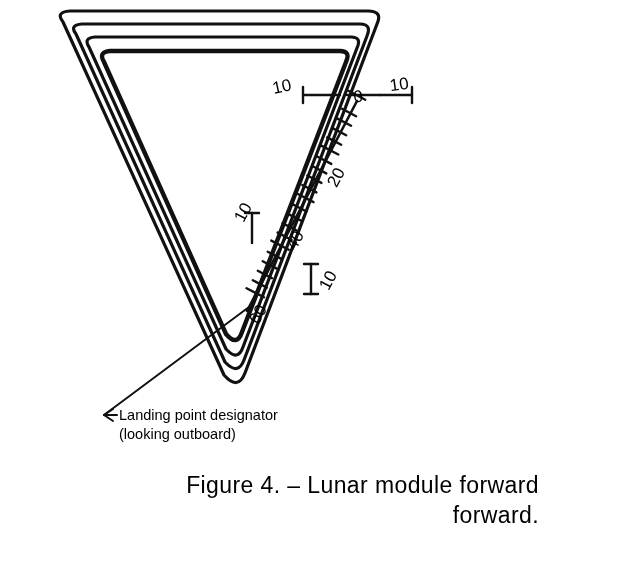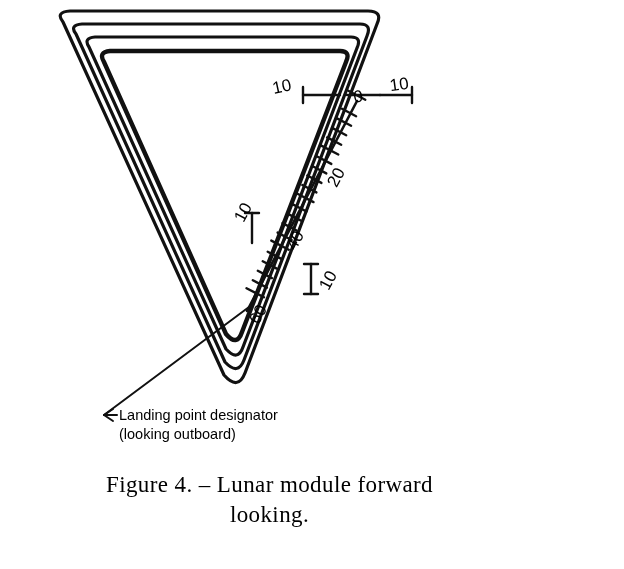--- a/index.html
+++ b/index.html
@@ -28,22 +28,22 @@
     top: 0;
     width: 624px;
     height: 569px;
     display: block;
   }
   .caption {
     position: absolute;
     left: 0;
     top: 470px;
     width: 539px;
-    text-align: center;
-    font-family: Liberation Serif, serif;
+    text-align: right;
+    font-family: Liberation Sans, sans-serif;
     font-size: 23px;
     line-height: 30px;
     letter-spacing: 0.4px;
     color: #000000;
   }
   .caption .line2 {
     display: block;
   }
   .svg-text {
     font-family: "Liberation Sans", sans-serif;
@@ -179,16 +179,16 @@
       <line x1="104" y1="415" x2="113" y2="409"></line>
       <line x1="104" y1="415" x2="113" y2="421"></line>
     </g>
 
     <text class="annot-label" x="119" y="420" text-anchor="start">Landing point designator</text>
     <text class="annot-label" x="119" y="439" text-anchor="start">(looking outboard)</text>
   </svg>
 
   <div class="caption">
     <span class="line1">Figure 4. – Lunar module forward</span>
-    <span class="line2">looking.</span>
+    <span class="line2">forward.</span>
   </div>
 
 </div>
 
 </body></html>

